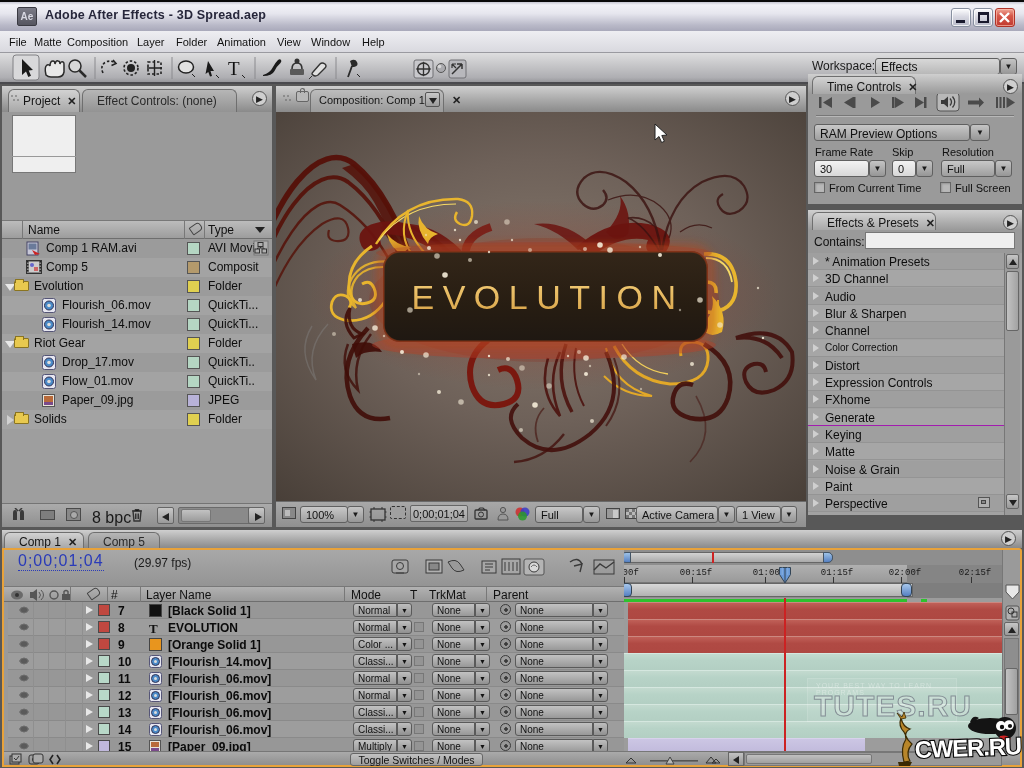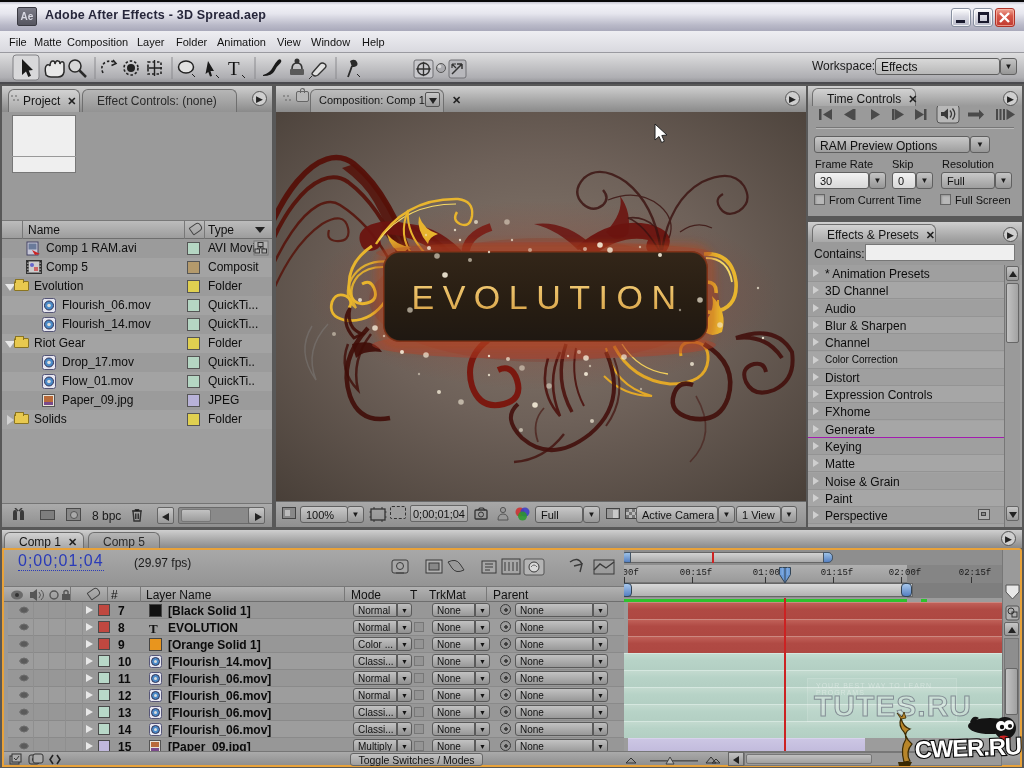--- a/index.html
+++ b/index.html
@@ -272,21 +272,21 @@
 
  <div class="abs" style="left:0;top:417px;width:270px;height:24px;background:linear-gradient(180deg,#ababab,#8f8f8f);border-top:1px solid #747474;">
    <svg class="abs" style="left:8px;top:4px;" width="18" height="15">
         <path d="M3 5 Q3 2 5 2 Q7 2 7 5 L7 12 L3 12 Z M10 5 Q10 2 12 2 Q14 2 14 5 L14 12 L10 12 Z" fill="#3a3a3a"></path>
         <path d="M5 0 L8 3 M12 0 L9 3" stroke="#3a3a3a" stroke-width="1.5"></path>
       </svg>
    <div class="abs" style="left:38px;top:6px;width:15px;height:10px;background:#7e7e7e;border:1px solid #4a4a4a;"></div>
    <div class="abs" style="left:64px;top:4px;width:15px;height:13px;background:#888;border:1px solid #4a4a4a;">
         <div style="position:absolute;left:3px;top:2px;width:8px;height:8px;border-radius:50%;background:#aaa;border:1px solid #555;"></div>
       </div>
-   <div class="abs" style="left:90px;top:5px;font-size:12px;color:#1a1a1a;">8 bpc</div>
+   <div class="abs" style="left:90px;top:5px;font-size:16px;color:#1a1a1a;">8 bpc</div>
    <svg class="abs" style="left:128px;top:3px;" width="14" height="16">
         <path d="M3 4 L11 4 L10 14 L4 14 Z" fill="none" stroke="#333" stroke-width="1.4"></path>
         <path d="M2 4 L12 4 M5 4 L5 2.5 L9 2.5 L9 4 M5.5 6.5 L5.5 12 M7 6.5 L7 12 M8.5 6.5 L8.5 12" stroke="#333" stroke-width="1"></path>
       </svg>
    <div class="abs" style="left:155px;top:3px;width:17px;height:17px;background:linear-gradient(180deg,#c8c8c8,#9a9a9a);border:1px solid #666;border-radius:2px;">
         <div style="position:absolute;left:4px;top:5px;width:0;height:0;border-right:7px solid #222;border-top:4px solid transparent;border-bottom:4px solid transparent;"></div>
       </div>
    <div class="abs" style="left:176px;top:3px;width:78px;height:17px;background:#8a8a8a;border:1px solid #6a6a6a;border-radius:2px;">
         <div style="position:absolute;left:2px;top:1px;width:30px;height:13px;background:linear-gradient(180deg,#c2c2c2,#9c9c9c);border:1px solid #777;border-radius:2px;"></div>
       </div>
@@ -522,21 +522,21 @@
         <div style="position:absolute;right:1px;top:1px;width:5px;height:8px;background:#c8c8c8;"></div>
       </div>
   <div class="abs" style="left:349px;top:6px;width:14px;height:11px;border:1px solid #444;background:repeating-conic-gradient(#b8b8b8 0 25%,#777 0 50%) 0 0/6px 6px;"></div>
   <div class="dd" style="left:360px;top:4px;width:82px;">Active Camera</div>
   <div class="ddb" style="left:442px;top:4px;">▼</div>
   <div class="dd" style="left:460px;top:4px;width:45px;">1 View</div>
   <div class="ddb" style="left:505px;top:4px;width:16px;">▼</div>
  </div>
 </div>
 
-<div class="abs" id="rightcol" style="left:808px;top:86px;width:214px;height:441px;">
+<div class="abs" id="rightcol" style="left:808px;top:74px;width:214px;height:441px;">
 
  <div class="abs" style="left:0;top:0;width:214px;height:130px;">
   <div class="tabbar" style="position:absolute;left:0;top:0;width:214px;"></div>
   <div class="grip" style="left:5px;top:8px;"></div>
   <div class="tab" style="left:4px;width:104px;height:18px;top:2px;padding-top:3px;">Time Controls<span class="tabx">✕</span></div>
   <div class="flyout" style="right:4px;top:5px;">▶</div>
   <div class="panelbody" style="left:0;top:20px;width:214px;height:110px;">
    <svg class="abs" style="left:8px;top:0px;" width="200" height="18">
     <g fill="#4a4a4a">
      <rect x="3" y="3" width="2.5" height="11"></rect>

